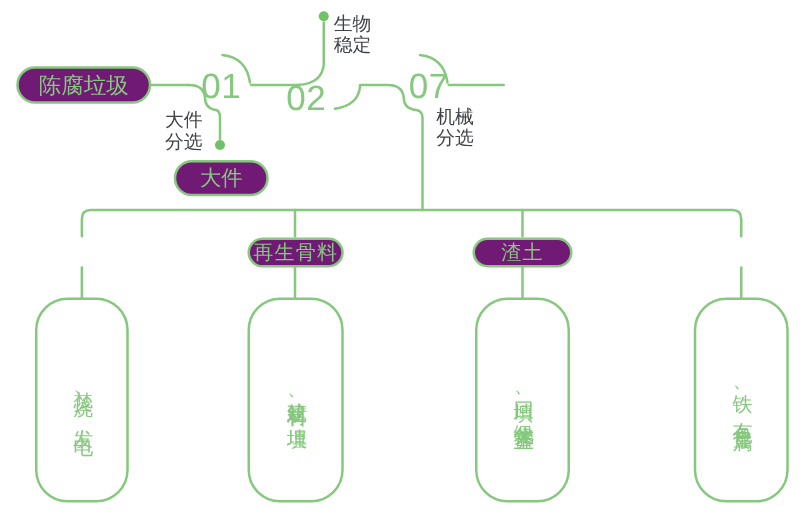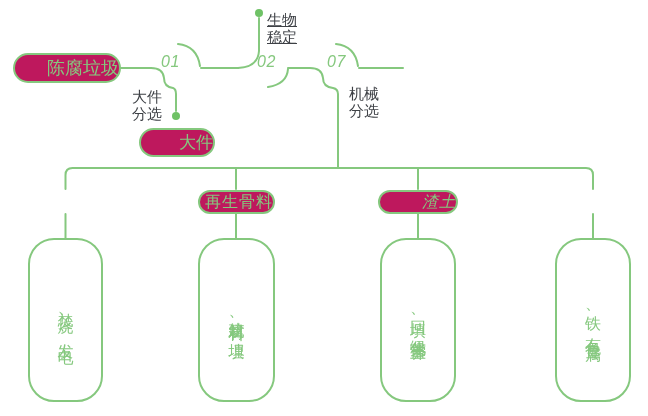--- a/index.html
+++ b/index.html
@@ -14,58 +14,58 @@
     background:#ffffff;
     overflow:hidden;
     font-family:"Liberation Sans","DejaVu Sans",sans-serif;
   }
   .wires{position:absolute;left:0;top:0;}
   .wires path{fill:none;stroke:var(--green);stroke-width:2;stroke-linecap:round;}
   .wires circle{fill:var(--dot-green);stroke:none;}
   .pill{
     position:absolute;box-sizing:border-box;
     border:2px solid var(--green);border-radius:999px;
-    display:flex;align-items:center;justify-content:flex-end;
-    color:var(--green);background:#be185d;
+    display:flex;align-items:center;justify-content:center;
+    color:var(--green);background:#701a75;
     white-space:nowrap;
   }
   .pill.root{left:13px;top:53px;width:108px;height:30px;font-size:18px;}
   .pill.bulky{left:139px;top:128px;width:76px;height:29px;font-size:17px;}
   .pill.cat{top:190px;height:24px;font-size:16px;letter-spacing:1px;}
   .pill.cat1{left:28px;width:75px;}
   .pill.cat2{left:198px;width:77px;}
-  .pill.cat3{left:378px;width:80px;font-style:italic;}
+  .pill.cat3{left:378px;width:80px;}
   .pill.cat4{left:552px;width:82px;}
   .tallbox{
     position:absolute;box-sizing:border-box;top:238px;height:164px;
     border:2px solid var(--green);border-radius:26px;
     display:flex;align-items:center;justify-content:center;
     color:var(--green);background:#fff;
   }
   .tallbox.b1{left:28px;width:75px;}
   .tallbox.b2{left:198px;width:77px;}
   .tallbox.b3{left:380px;width:76px;}
   .tallbox.b4{left:555px;width:76px;}
   .vtext{writing-mode:vertical-rl;font-size:16px;line-height:1;}
   .ls-wide{letter-spacing:5px;}
   .ls-mid{letter-spacing:3px;}
   .ls-tight{letter-spacing:1px;}
   .stepnum{
     position:absolute;top:53px;
-    color:var(--green);font-size:16px;letter-spacing:0.5px;font-style:italic;
+    color:var(--green);font-size:28px;letter-spacing:0.5px;
   }
   .stepnum.n1{left:161px;}
-  .stepnum.n2{left:257px;}
+  .stepnum.n2{left:229px;margin-top:10px;}
   .stepnum.n3{left:327px;}
   .plabel{
     position:absolute;color:var(--dark);
     font-size:15px;line-height:17px;font-weight:400;
   }
   .plabel.l1{left:132px;top:88px;}
-  .plabel.l2{left:267px;top:11px;text-decoration:underline;}
+  .plabel.l2{left:267px;top:11px;}
   .plabel.l3{left:349px;top:86px;font-family:Liberation Serif, serif;}
 </style>
 </head>
 <body>
 
 <div class="stage">
 
   <svg class="wires" width="648" height="416" viewBox="0 0 648 416">
 
     <path d="M 121 68 H 151"></path>

